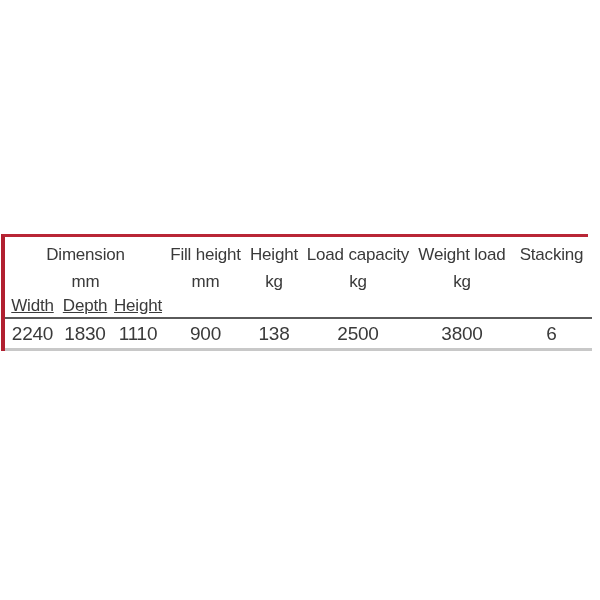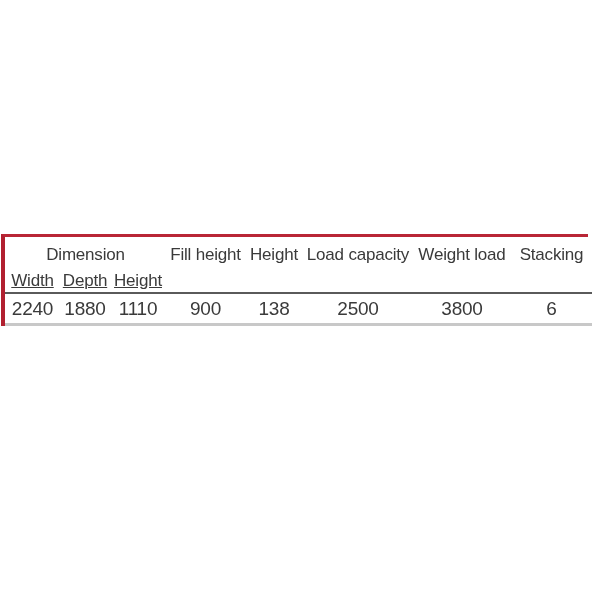--- a/index.html
+++ b/index.html
@@ -79,29 +79,37 @@
       </colgroup>
       <tbody>
         <tr class="r-label">
           <th colspan="3">Dimension</th>
           <th>Fill height</th>
           <th>Height</th>
           <th>Load capacity</th>
           <th>Weight load</th>
           <th>Stacking</th>
         </tr>
+        <tr class="r-unit">
+          <td colspan="3">mm</td>
+          <td>mm</td>
+          <td>kg</td>
+          <td>kg</td>
+          <td>kg</td>
+          <td></td>
+        </tr>
         <tr class="r-sub">
           <td>Width</td>
           <td>Depth</td>
           <td>Height</td>
           <td colspan="5"></td>
         </tr>
         <tr class="r-data">
           <td>2240</td>
-          <td>1880</td>
+          <td>1830</td>
           <td>1110</td>
           <td>900</td>
           <td>138</td>
           <td>2500</td>
           <td>3800</td>
           <td>6</td>
         </tr>
       </tbody>
     </table>
   </div>

